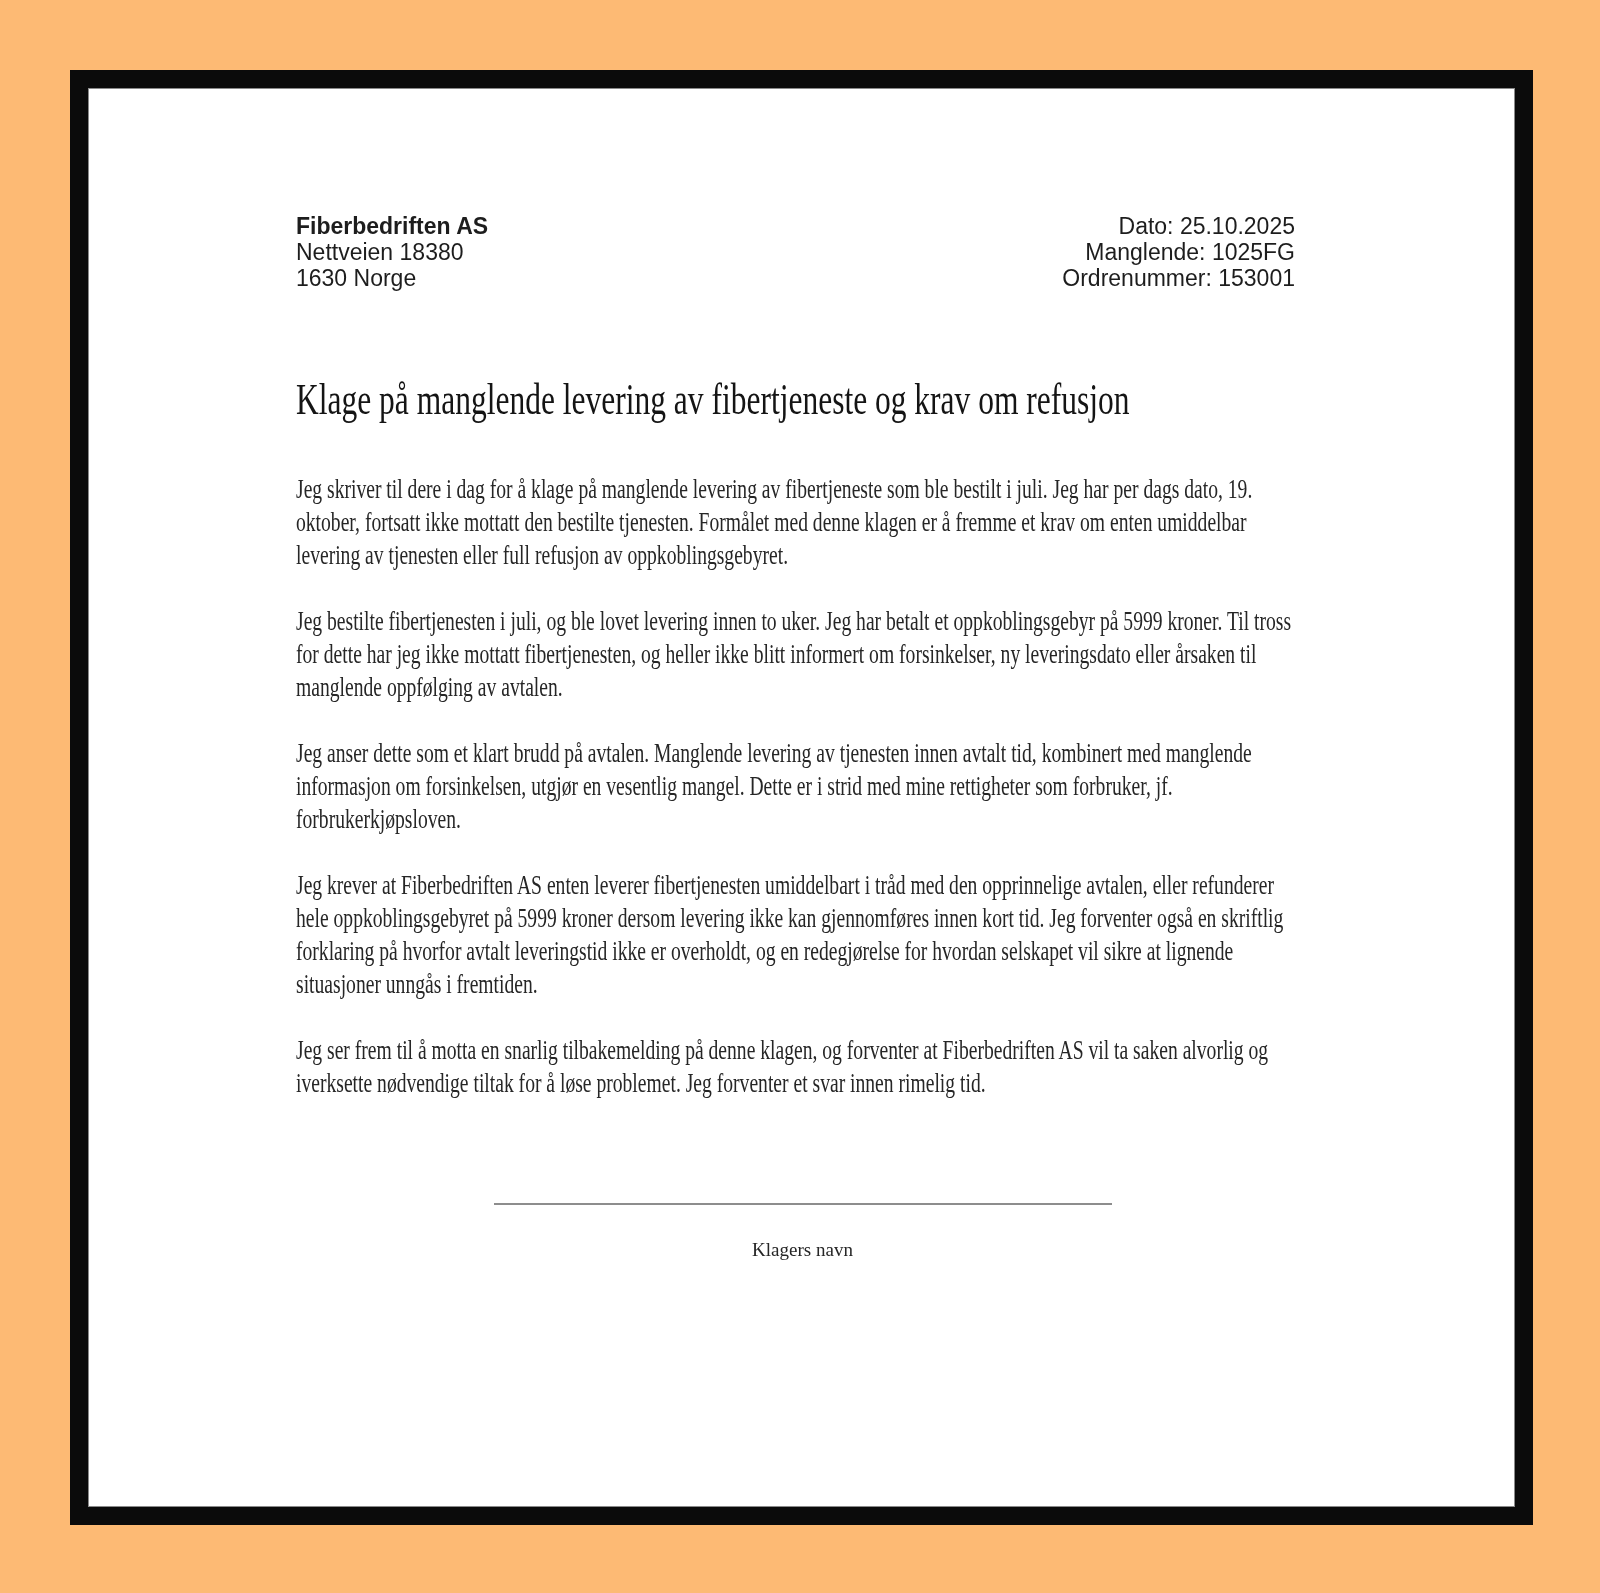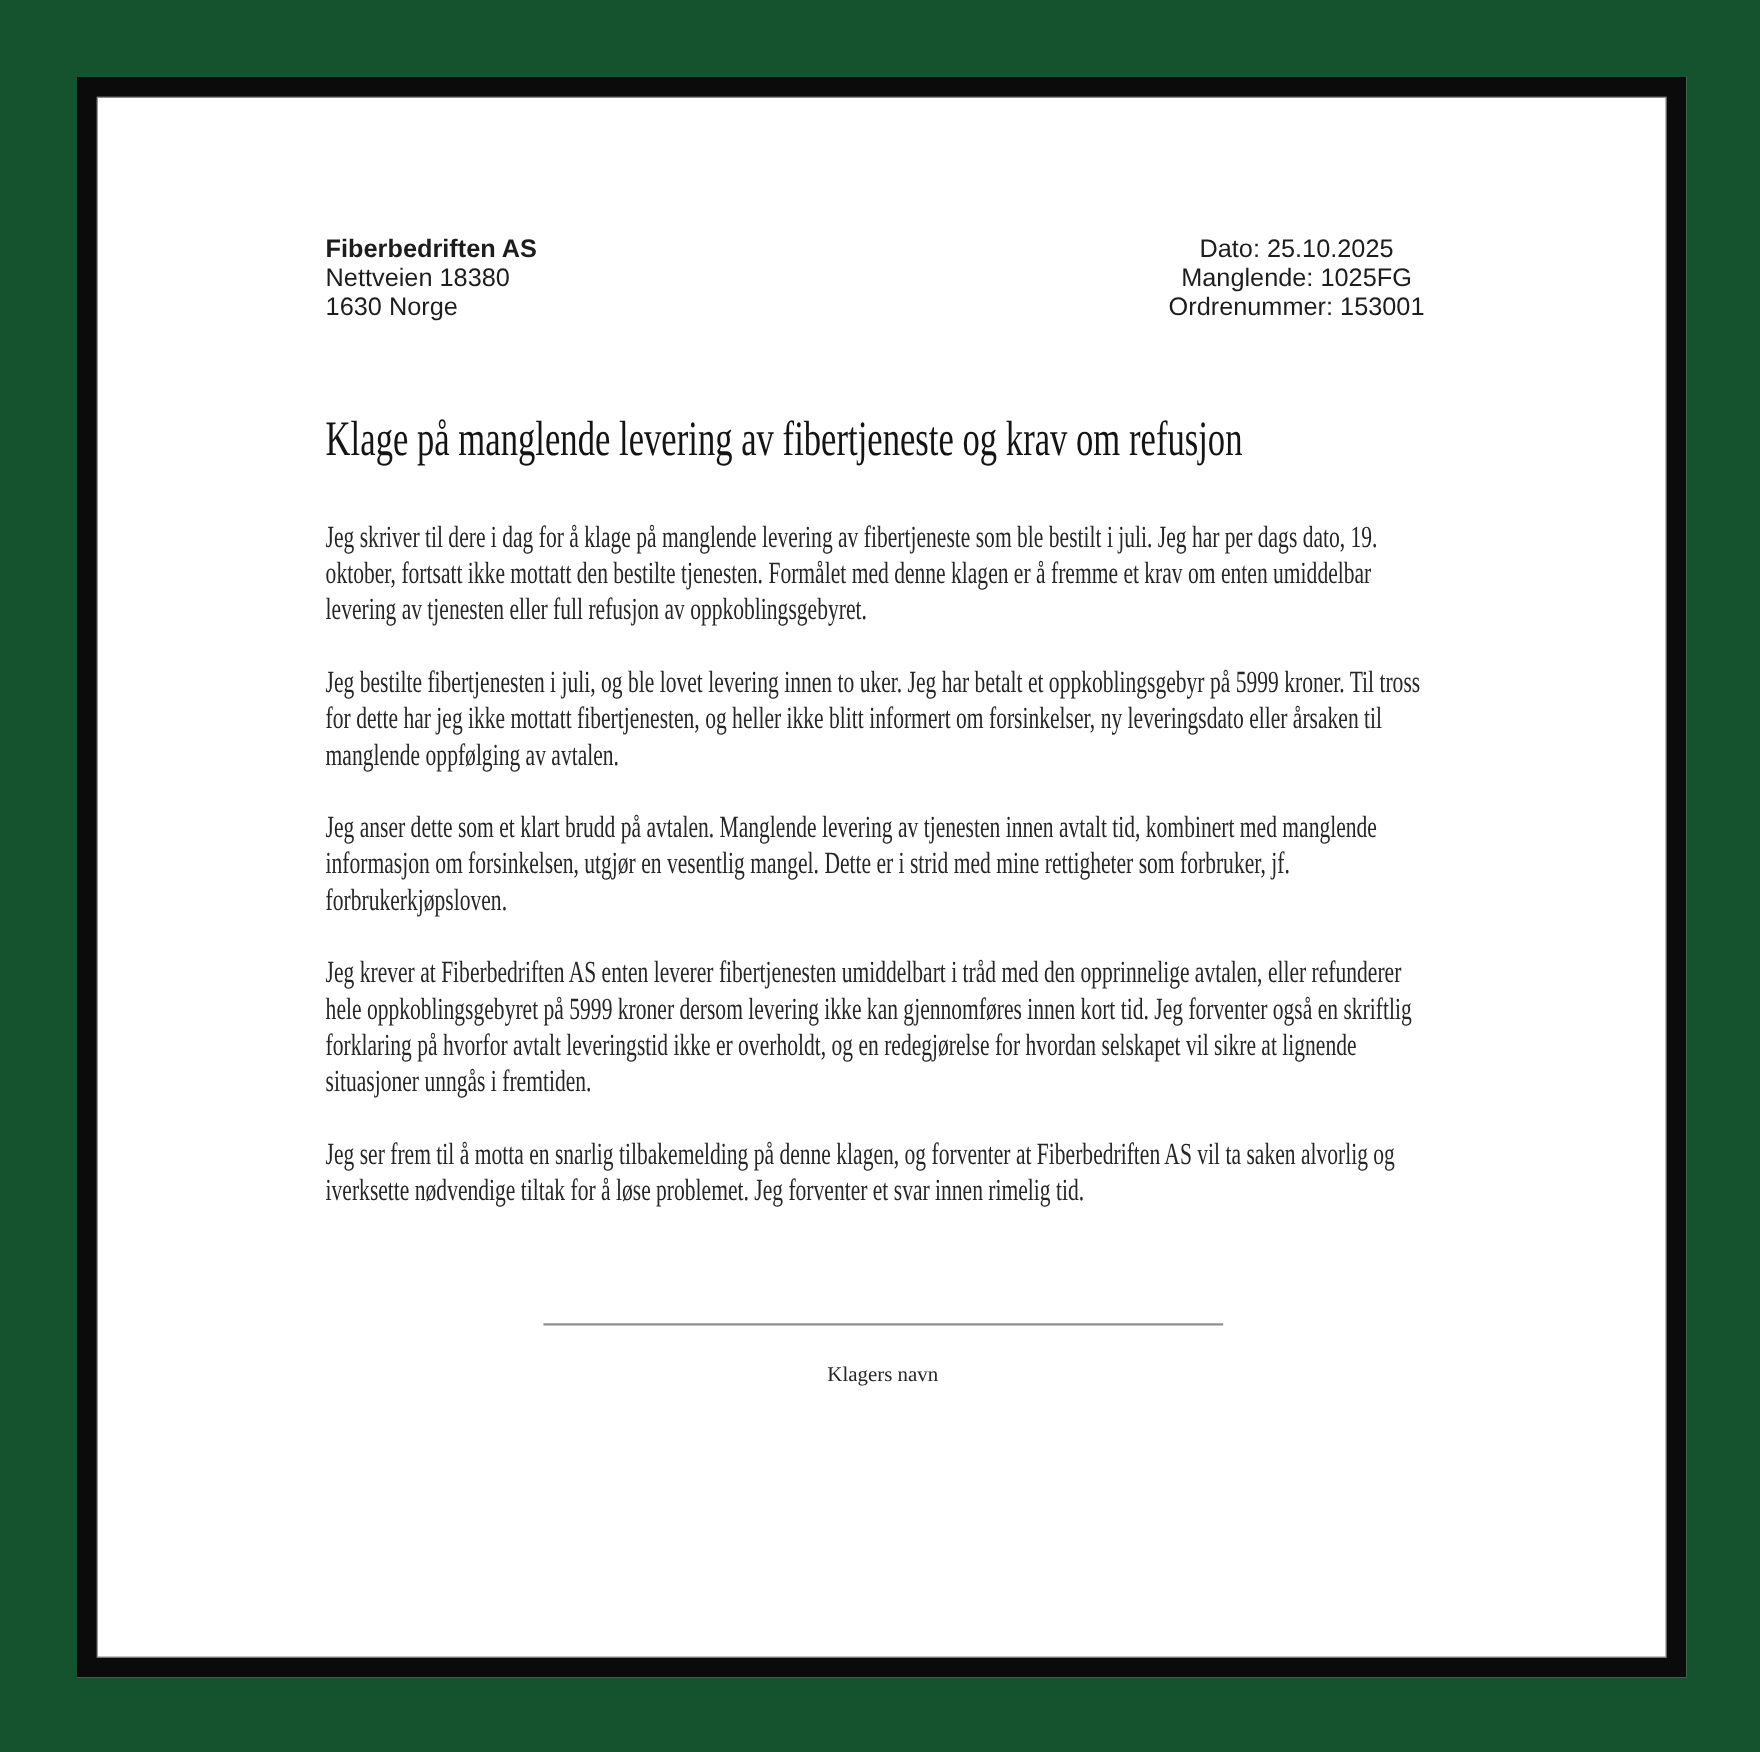--- a/index.html
+++ b/index.html
@@ -1,21 +1,21 @@
 <!DOCTYPE html>
 <html><head>
   <meta charset="utf-8">
   <style>
     * { box-sizing: border-box; }
     html, body { margin: 0; padding: 0; background: #ffffff; }
     .canvas {
       position: relative;
       width: 1600px;
       height: 1593px;
-      background: #14532d;
+      background: #fdba74;
       overflow: hidden;
     }
     .page {
       position: absolute;
       left: 70px;
       top: 70px;
       width: 1463px;
       height: 1455px;
       background: #ffffff;
       border: 18px solid #0b0b0b;
@@ -28,21 +28,21 @@
     .header {
       display: flex;
       justify-content: space-between;
       align-items: flex-start;
       font-family: "Liberation Sans", "DejaVu Sans", sans-serif;
       font-size: 23px;
       line-height: 26px;
       color: #1d1d1d;
     }
     .sender-name { font-weight: bold; }
-    .meta { text-align: center; }
+    .meta { text-align: right; }
     
     .scale-wrap {
       width: 1427px;
       transform: scaleX(0.70);
       transform-origin: 0 0;
     }
     .title {
       font-size: 45px;
       line-height: 56px;
       font-weight: normal;

